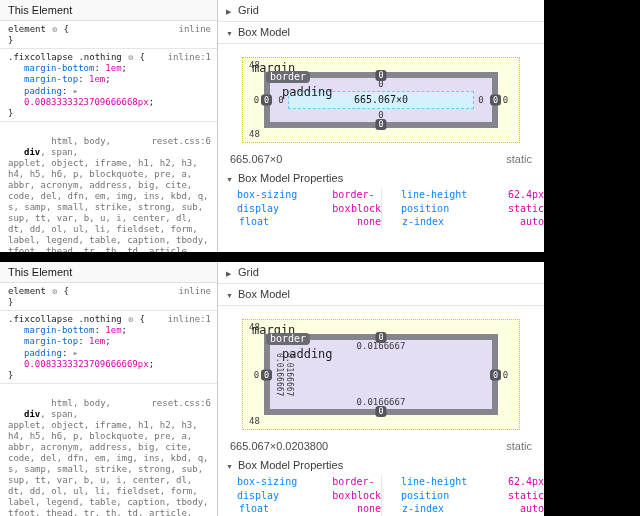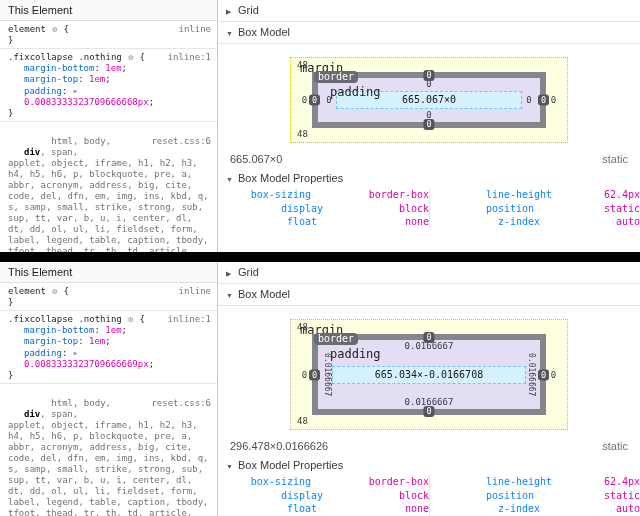--- a/index.html
+++ b/index.html
@@ -1,18 +1,18 @@
 <!DOCTYPE html>
 <html><head>
 <meta charset="utf-8">
 <style>
   html,body{margin:0;padding:0;}
   body{width:640px;height:516px;background:#000;overflow:hidden;
        font-family:"Liberation Sans",sans-serif;}
-  .panel{width:640px;background:#0c4a6e;display:flex;overflow:hidden;position:relative;}
+  .panel{width:544px;background:#0c4a6e;display:flex;overflow:hidden;position:relative;}
   .panel.top{height:252px;}
   .panel.bottom{height:254px;margin-top:10px;}
   
   .left-pane{width:218px;border-right:1px solid #c9c9cc;box-sizing:border-box;
              overflow:hidden;background:#fff;}
   .pane-header{height:20px;line-height:20px;padding-left:8px;font-size:11px;color:#18181a;
                background:#f9f9fa;border-bottom:1px solid #dfe0e2;}
   .rule{font-family:"DejaVu Sans Mono","Liberation Mono",monospace;font-size:9px;
         line-height:11px;padding:3px 6px 2px 8px;border-bottom:1px solid #e6e6e8;
         position:relative;color:#1d1d1f;}
@@ -237,32 +237,31 @@
           <div class="bm-border">
             <span class="bm-chip">border</span>
             <span class="badge t">0</span>
             <span class="badge b">0</span>
             <span class="badge l">0</span>
             <span class="badge r">0</span>
             <span class="bm-lab padding">padding</span>
             <div class="bm-prow bm-val">0.0166667</div>
             <div class="bm-crow">
               <div class="bm-pside vert bm-val">0.0166667</div>
-              <div class="bm-content">665.034×-0.0166708</div>
               <div class="bm-pside vert bm-val">0.0166667</div>
             </div>
             <div class="bm-prow bm-val">0.0166667</div>
           </div>
           <div class="bm-mside bm-val">0</div>
         </div>
         <div class="bm-mrow bm-val">48</div>
       </div>
     </div>
     <div class="bm-dims">
-      <span class="bm-size">296.478×0.0166626</span>
+      <span class="bm-size">665.067×0.0203800</span>
       <span class="bm-pos">static</span>
     </div>
     <div class="bmp-header">
       <span class="acc-arrow">▼</span><span>Box Model Properties</span>
     </div>
     <div class="bmp-table">
       <div class="bmp-col">
         <div class="bmp-row">
             <span class="bmp-name">box-sizing</span>
             <span class="bmp-value">border-box</span>

